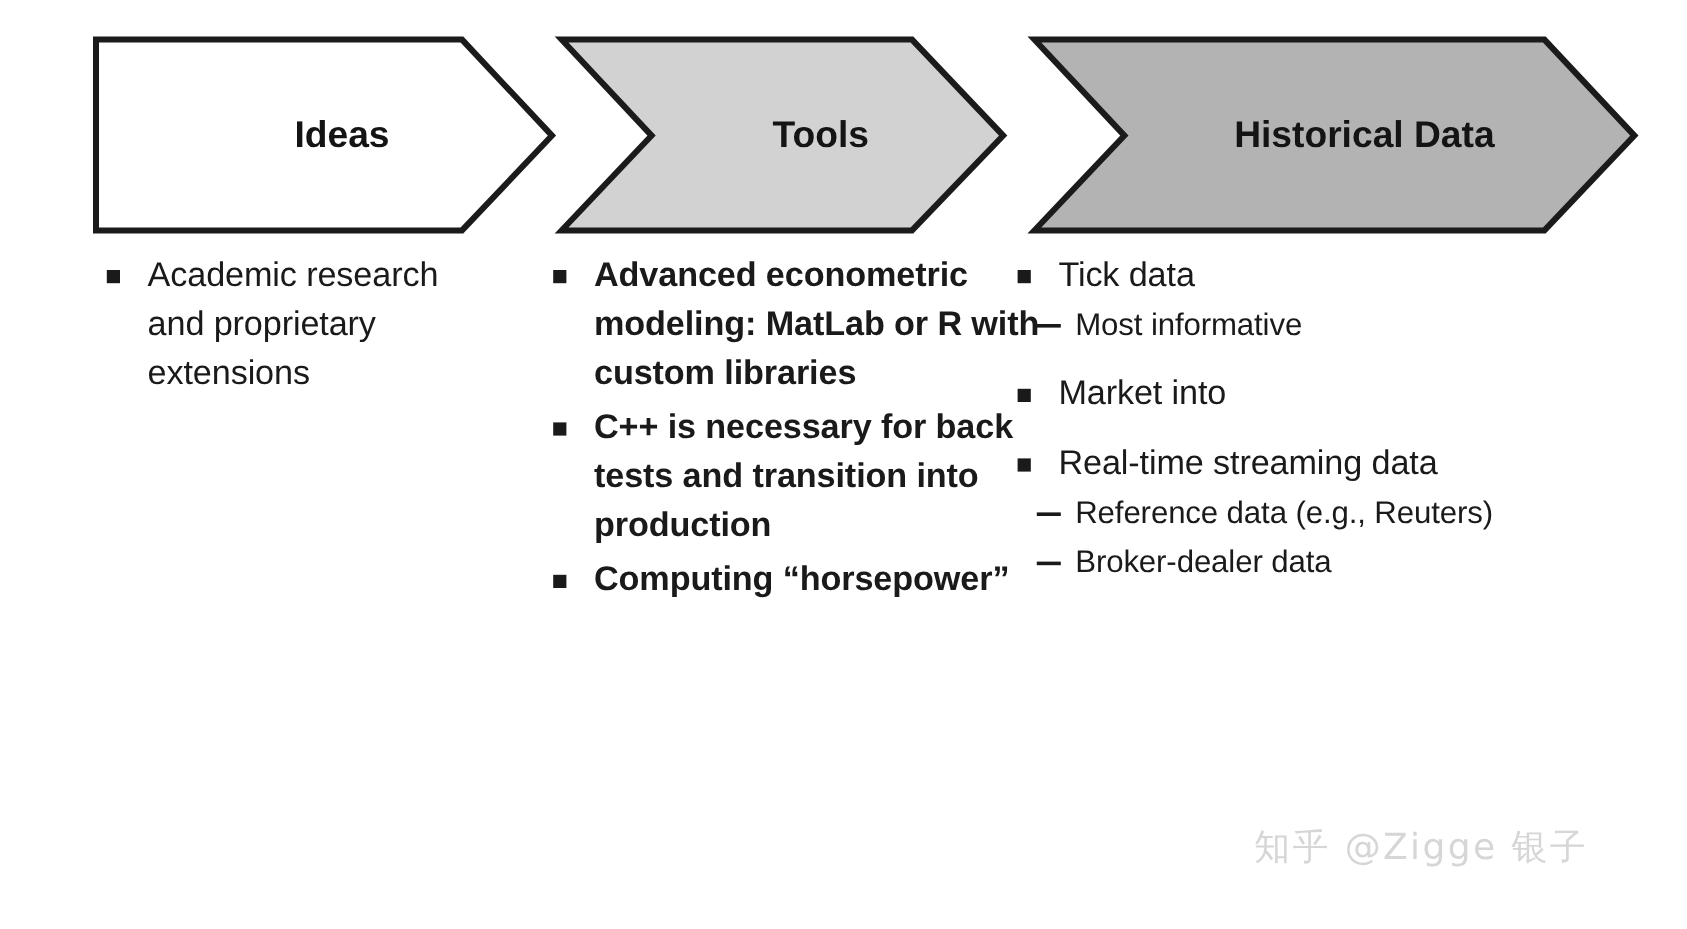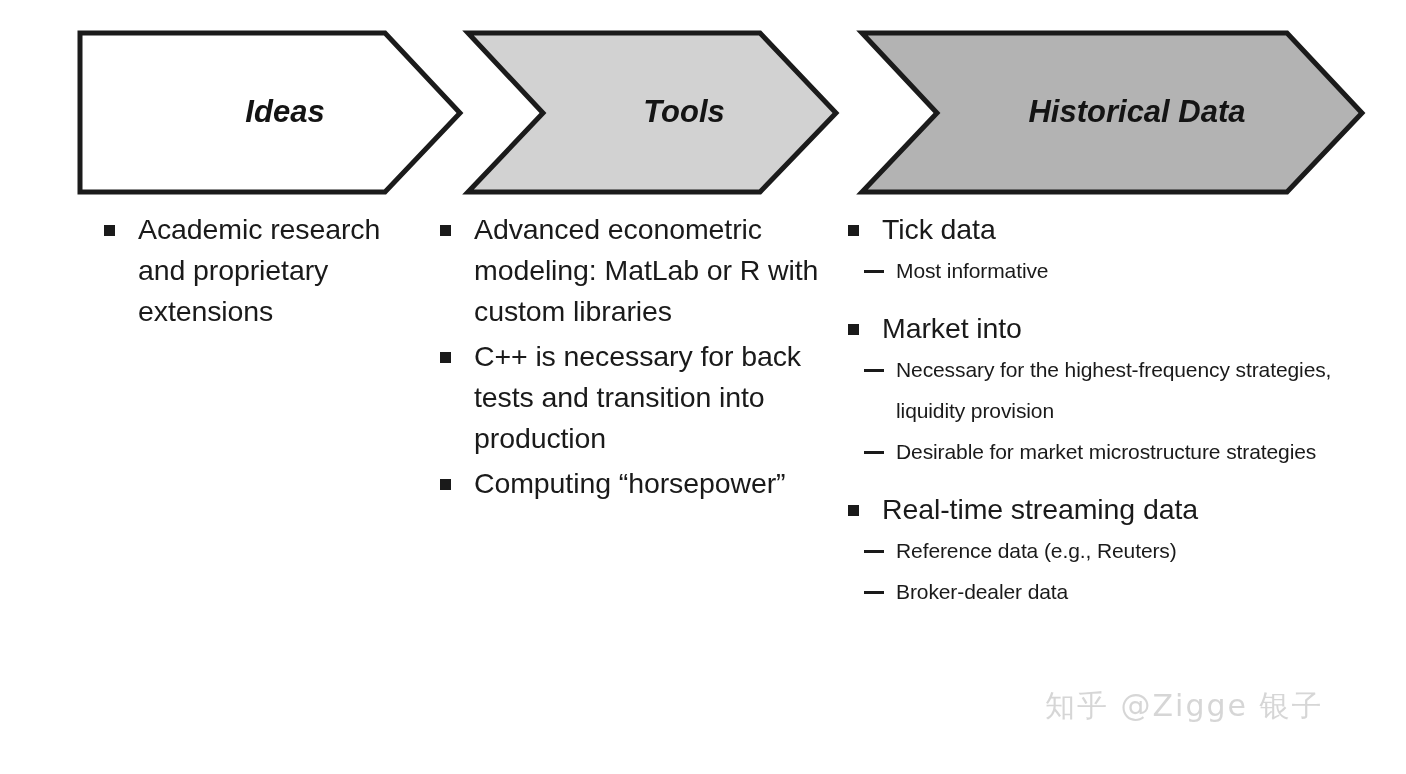--- a/index.html
+++ b/index.html
@@ -16,21 +16,20 @@
     color: #1a1a1a;
   }
 
   
   #chevron-band {
     position: absolute;
     left: 0;
     top: 0;
     width: 1133px;
     height: 205px;
-    font-style: italic;
   }
   #chevron-band svg {
     display: block;
   }
   .chevron-shape {
     stroke: #1b1b1b;
     stroke-width: 5;
     stroke-linejoin: miter;
   }
   .chevron-label {
@@ -40,22 +39,22 @@
     fill: #141414;
     text-anchor: middle;
     dominant-baseline: middle;
   }
 
   
   .column {
     position: absolute;
     top: 209px;
   }
-  #column-ideas   { left: 100px;  width: 330px; }
-  #column-tools   { left: 436px;  width: 420px; }
+  #column-ideas   { left: 85px;  width: 330px; }
+  #column-tools   { left: 457px;  width: 420px; font-weight: bold; }
   #column-data    { left: 844px;  width: 512px; }
 
   ul.bullets {
     list-style: none;
     margin: 0;
     padding: 0;
   }
   ul.bullets > li.bullet-item {
     position: relative;
     padding-left: 38px;
@@ -78,21 +77,21 @@
 
   ul.subbullets {
     list-style: none;
     margin: 0;
     padding: 0;
   }
   ul.subbullets > li.subbullet-item {
     position: relative;
     padding-left: 52px;
     margin: 0;
-    font-size: 21px;
+    font-size: 26px;
     line-height: 41px;
     letter-spacing: -0.1px;
   }
   ul.subbullets > li.subbullet-item > .dash-bullet {
     position: absolute;
     left: 20px;
     top: 20px;
     width: 20px;
     height: 2.5px;
     background: #1a1a1a;
@@ -170,30 +169,20 @@
         <span class="dash-bullet"></span>
         <span class="bullet-text">Most informative</span>
       </li>
     </ul>
     <div class="group-gap"></div>
 
     <li class="bullet-item">
       <span class="sq-bullet"></span>
       <span class="bullet-text">Market into</span>
     </li>
-    <ul class="subbullets">
-      <li class="subbullet-item">
-        <span class="dash-bullet"></span>
-        <span class="bullet-text">Necessary for the highest-frequency strategies, liquidity provision</span>
-      </li>
-      <li class="subbullet-item">
-        <span class="dash-bullet"></span>
-        <span class="bullet-text">Desirable for market microstructure strategies</span>
-      </li>
-    </ul>
     <div class="group-gap"></div>
 
     <li class="bullet-item">
       <span class="sq-bullet"></span>
       <span class="bullet-text">Real-time streaming data</span>
     </li>
     <ul class="subbullets">
       <li class="subbullet-item">
         <span class="dash-bullet"></span>
         <span class="bullet-text">Reference data (e.g., Reuters)</span>

